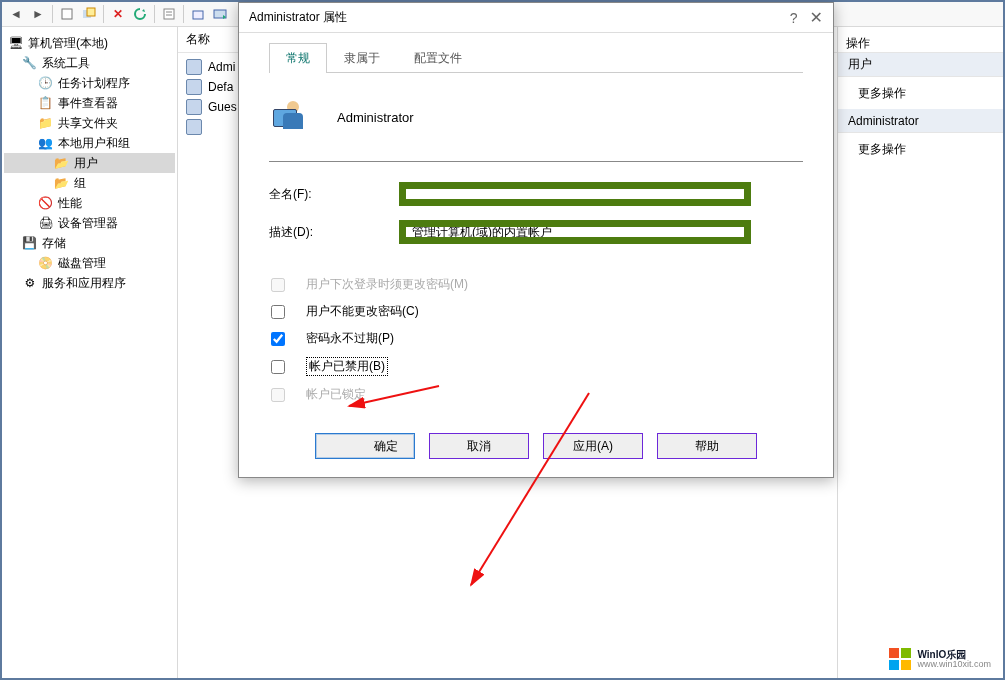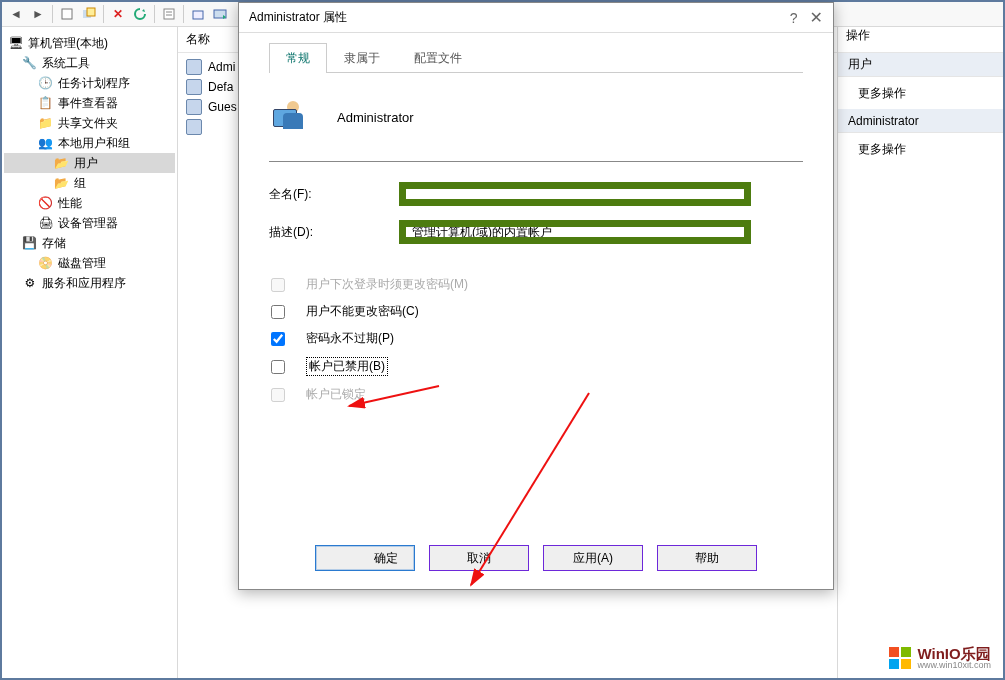--- a/index.html
+++ b/index.html
@@ -20,26 +20,26 @@
 .tree-item .ico { width: 16px; height: 16px; display: inline-flex; align-items: center; justify-content: center; }
 .ind1 { padding-left: 18px; } .ind2 { padding-left: 34px; } .ind3 { padding-left: 50px; }
 
 .center { flex: 1; border-right: 1px solid #d9d9d9; }
 .center-header { height: 26px; border-bottom: 1px solid #e5e5e5; display: flex; align-items: center; padding-left: 8px; background: #fff; }
 .list { padding: 4px; }
 .list-row { display: flex; align-items: center; height: 20px; gap: 6px; padding-left: 4px; }
 .face { width: 16px; height: 16px; background: #c6d6ec; border: 1px solid #6b88ad; border-radius: 2px; }
 
 .right { width: 165px; }
-.right-header { height: 26px; border-bottom: 1px solid #e5e5e5; display: flex; align-items: flex-start; padding-left: 8px; }
+.right-header { height: 26px; border-bottom: 1px solid #e5e5e5; display: flex; align-items: flex-end; padding-left: 8px; }
 .right-section { height: 24px; display: flex; align-items: center; padding-left: 10px; background: #e9eef5; border-bottom: 1px solid #e5e5e5; }
 .right-link { height: 32px; display: flex; align-items: center; padding-left: 20px; }
 
 
-.dialog { position: absolute; left: 236px; top: 0; width: 596px; height: 588px; background: #fff; border: 1px solid #888; box-shadow: 0 3px 14px rgba(0,0,0,.3); }
+.dialog { position: absolute; left: 236px; top: 0; width: 596px; height: 476px; background: #fff; border: 1px solid #888; box-shadow: 0 3px 14px rgba(0,0,0,.3); }
 .titlebar { height: 30px; display: flex; align-items: center; padding: 0 10px; border-bottom: 1px solid #ddd; font-size: 12px; }
 .titlebar .sp { flex: 1; }
 .titlebar .help { font-size: 14px; color: #666; margin-right: 12px; }
 .titlebar .close { font-size: 16px; color: #666; }
 
 .dlg-body { padding: 10px 30px 0 30px; position: relative; height: calc(100% - 30px); }
 .tabs { display: flex; border-bottom: 1px solid #ccc; margin-bottom: 16px; }
 .tab { padding: 6px 16px; border: 1px solid transparent; border-bottom: none; margin-bottom: -1px; color: #555; }
 .tab.active { border-color: #ccc; background: #fff; color: #0f766e; position: relative; }
 .tab.active::after{content:'';position:absolute;left:0;right:0;bottom:-1px;height:1px;background:#fff;}
@@ -64,21 +64,21 @@
 .btn-row { position: absolute; bottom: 18px; left: 0; right: 0; display: flex; justify-content: center; gap: 14px; }
 .btn-row button { width: 100px; height: 26px; background: #efefef; border: 1px solid #6d28d9; font-size: 12px; }
 .btn-row button.primary { border: 1px solid #2a7ad0; box-shadow: inset 0 0 0 1px rgba(42,122,208,.3); padding-left: 48px; }
 
 .arrow { position: absolute; pointer-events: none; }
 .logo { position: absolute; right: 12px; bottom: 8px; display: flex; align-items: center; gap: 6px; }
 .logo-grid { width: 22px; height: 22px; display: grid; grid-template-columns: 1fr 1fr; grid-template-rows: 1fr 1fr; gap: 2px; }
 .logo-grid span:nth-child(1){background:#f25022;} .logo-grid span:nth-child(2){background:#7fba00;}
 .logo-grid span:nth-child(3){background:#00a4ef;} .logo-grid span:nth-child(4){background:#ffb900;}
 .logo-text { display: flex; flex-direction: column; line-height: 1; }
-.logo-text .t1 { font-size: 15px; font-weight: bold; color: #7f1d1d; }
+.logo-text .t1 { font-size: 10px; font-weight: bold; color: #0f172a; }
 .logo-text .t2 { font-size: 9px; color: #888; }
 </style>
 </head>
 <body>
 
 <div class="frame">
 
   <div class="toolbar">
     <span class="btn">◄</span>
     <span class="btn">►</span>

